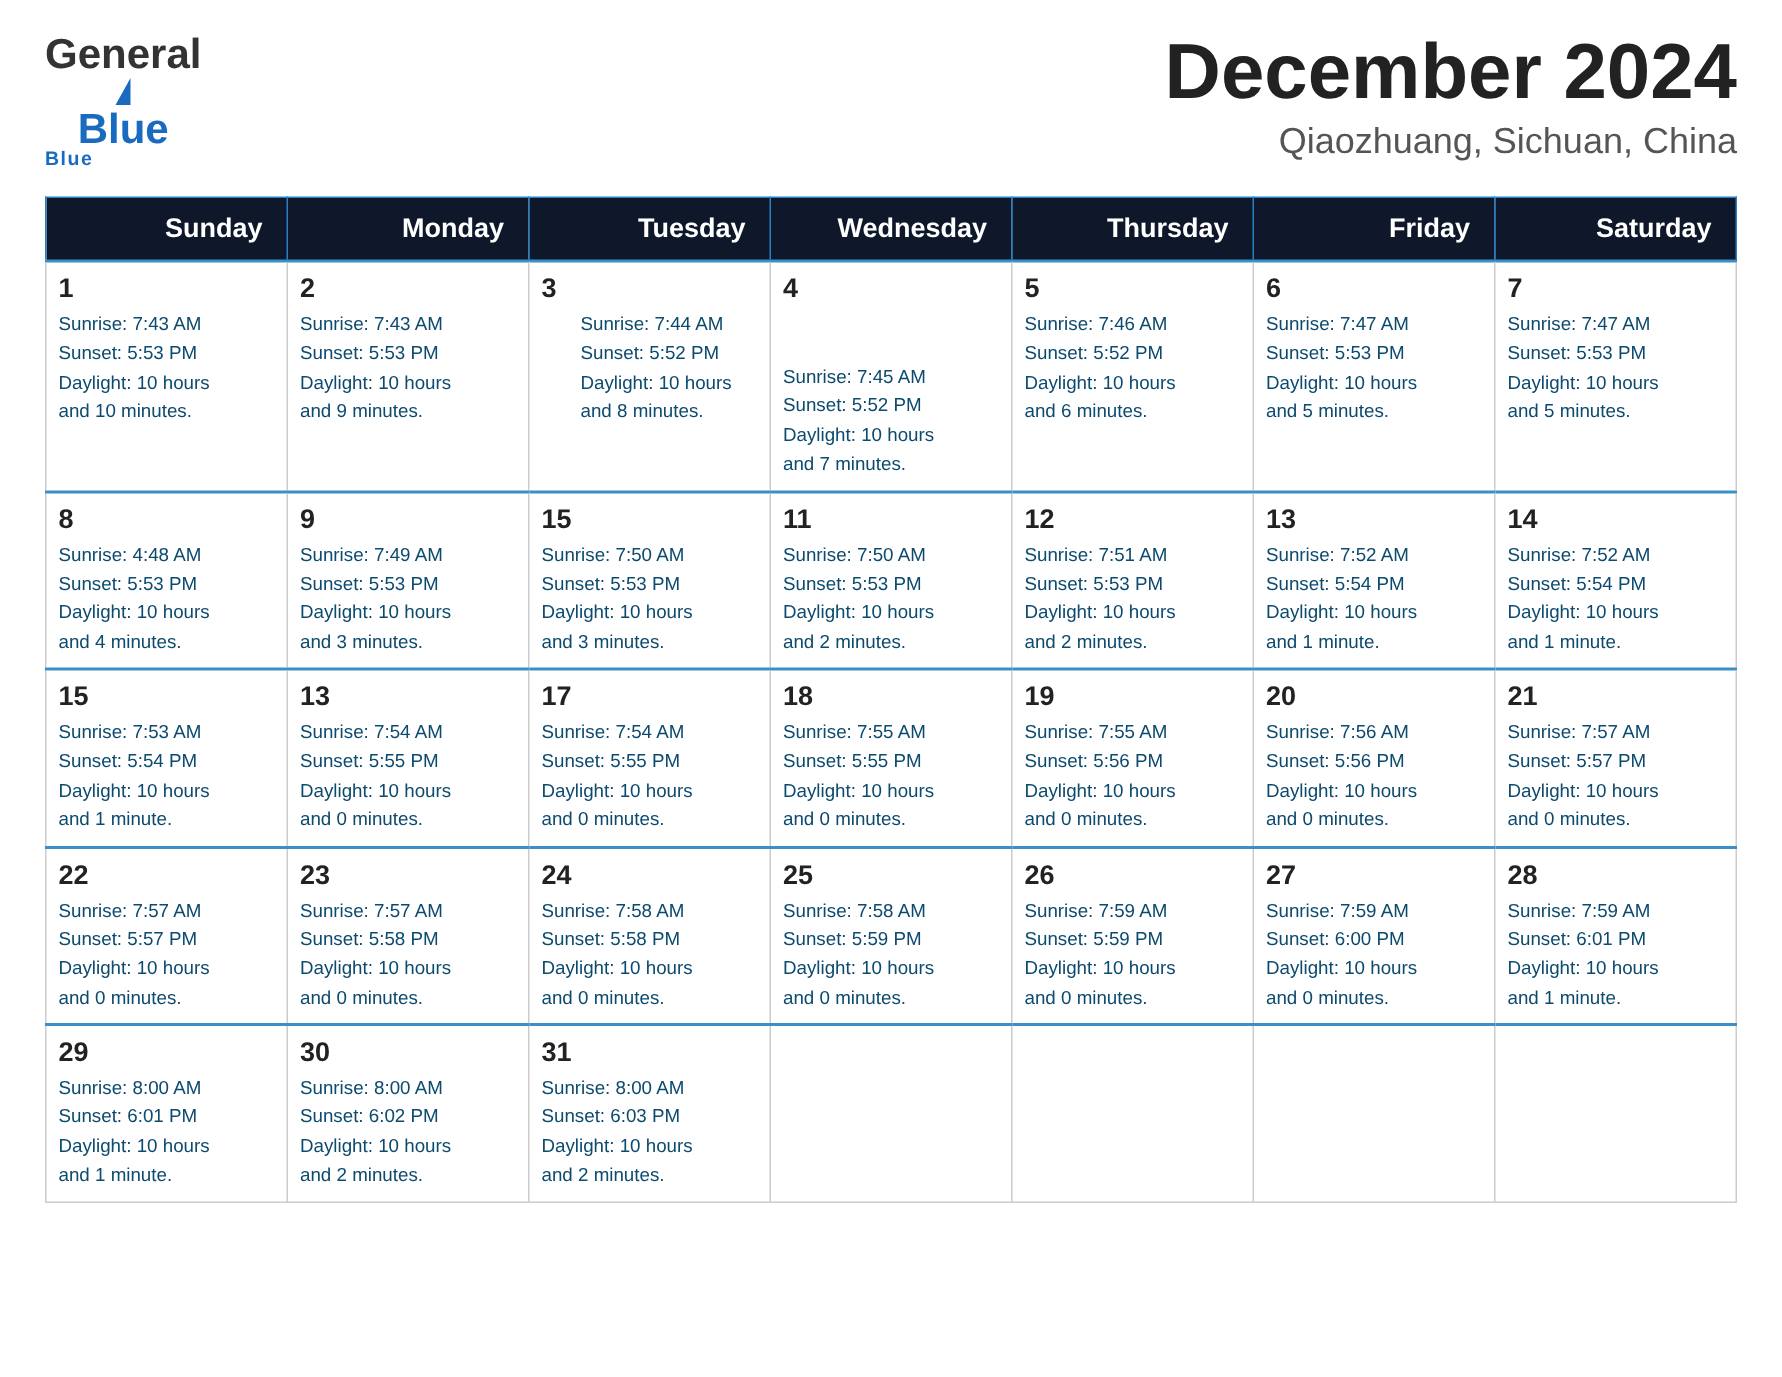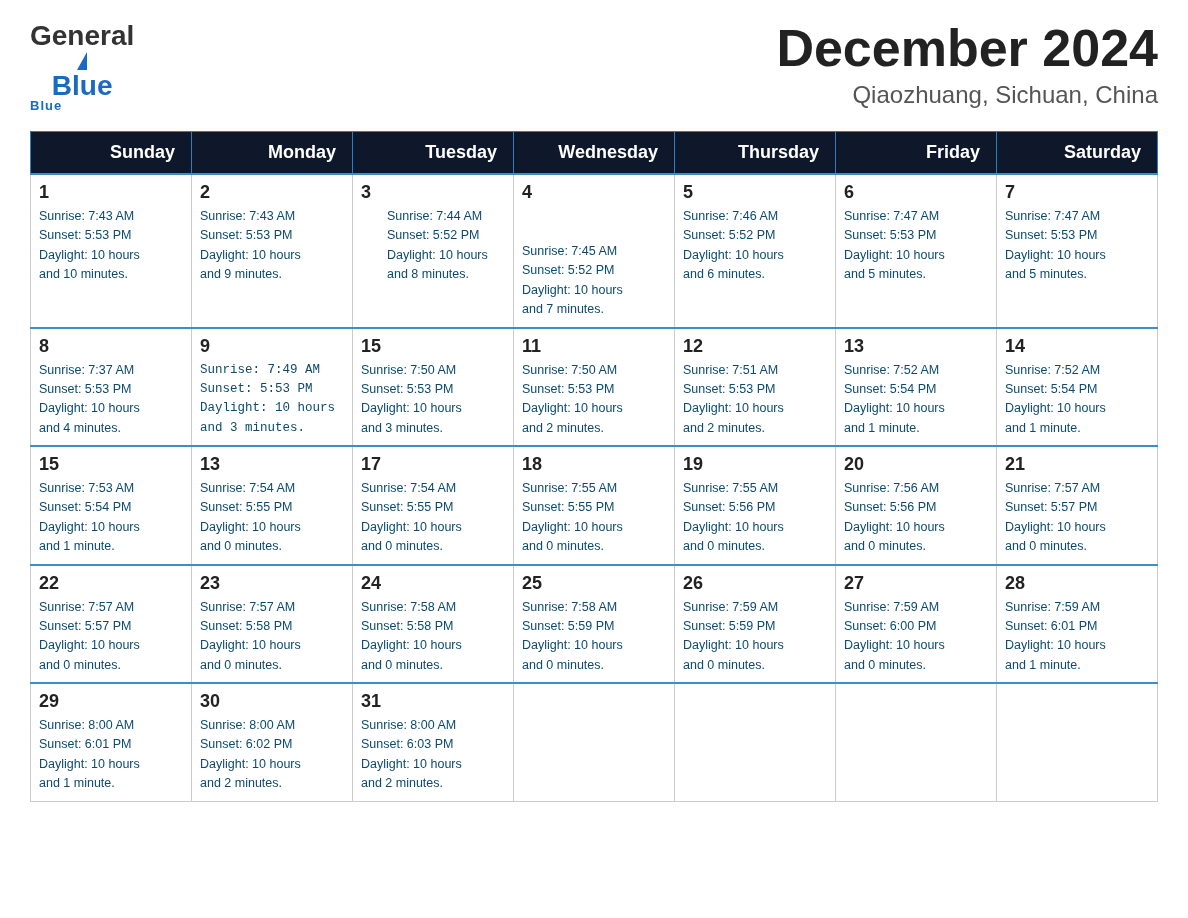--- a/index.html
+++ b/index.html
@@ -193,28 +193,28 @@
           <span class="day-num">7</span>
           <div class="day-info" style="white-space: pre-line;">Sunrise: 7:47 AM
 Sunset: 5:53 PM
 Daylight: 10 hours
 and 5 minutes.</div>
         </td>
       </tr>
       <tr class="row-sep">
         <td>
           <span class="day-num">8</span>
-          <div class="day-info" style="white-space: pre-line;">Sunrise: 7:37 AM
+          <div class="day-info" style="white-space: pre-line;">Sunrise: 4:48 AM
 Sunset: 5:53 PM
 Daylight: 10 hours
 and 4 minutes.</div>
         </td>
         <td>
           <span class="day-num">9</span>
-          <div class="day-info" style="white-space: pre-line; font-family: Liberation Mono, monospace;">Sunrise: 7:49 AM
+          <div class="day-info" style="white-space: pre-line;">Sunrise: 7:49 AM
 Sunset: 5:53 PM
 Daylight: 10 hours
 and 3 minutes.</div>
         </td>
         <td>
           <span class="day-num">15</span>
           <div class="day-info" style="white-space: pre-line;">Sunrise: 7:50 AM
 Sunset: 5:53 PM
 Daylight: 10 hours
 and 3 minutes.</div>

